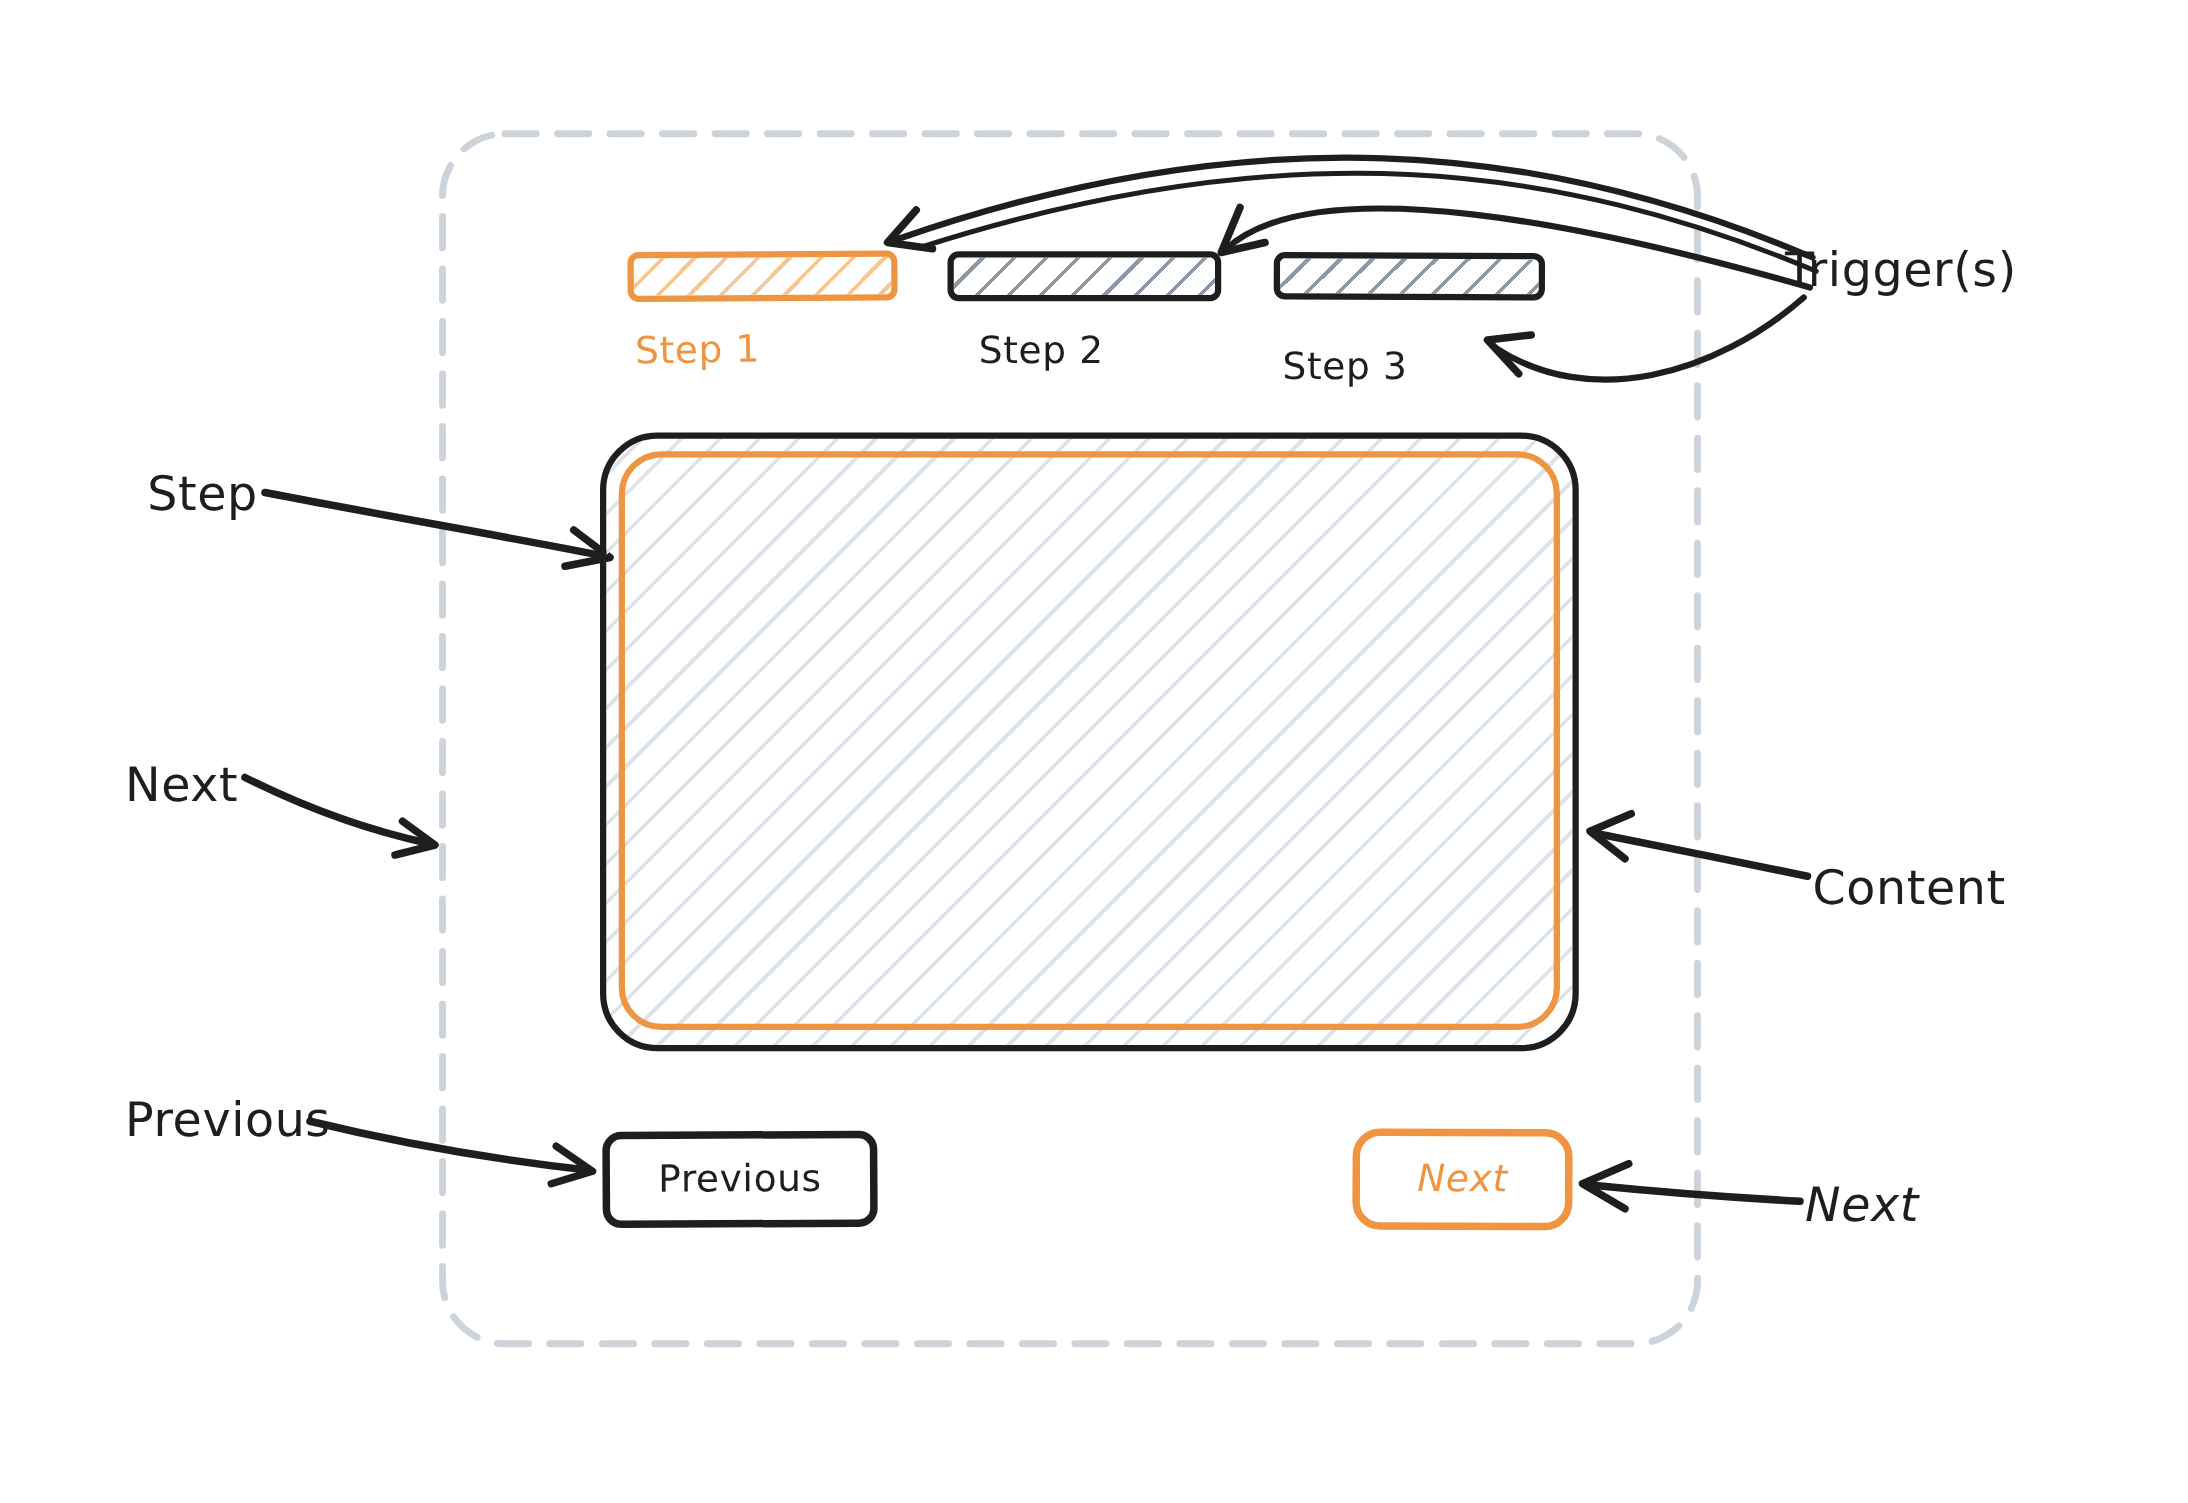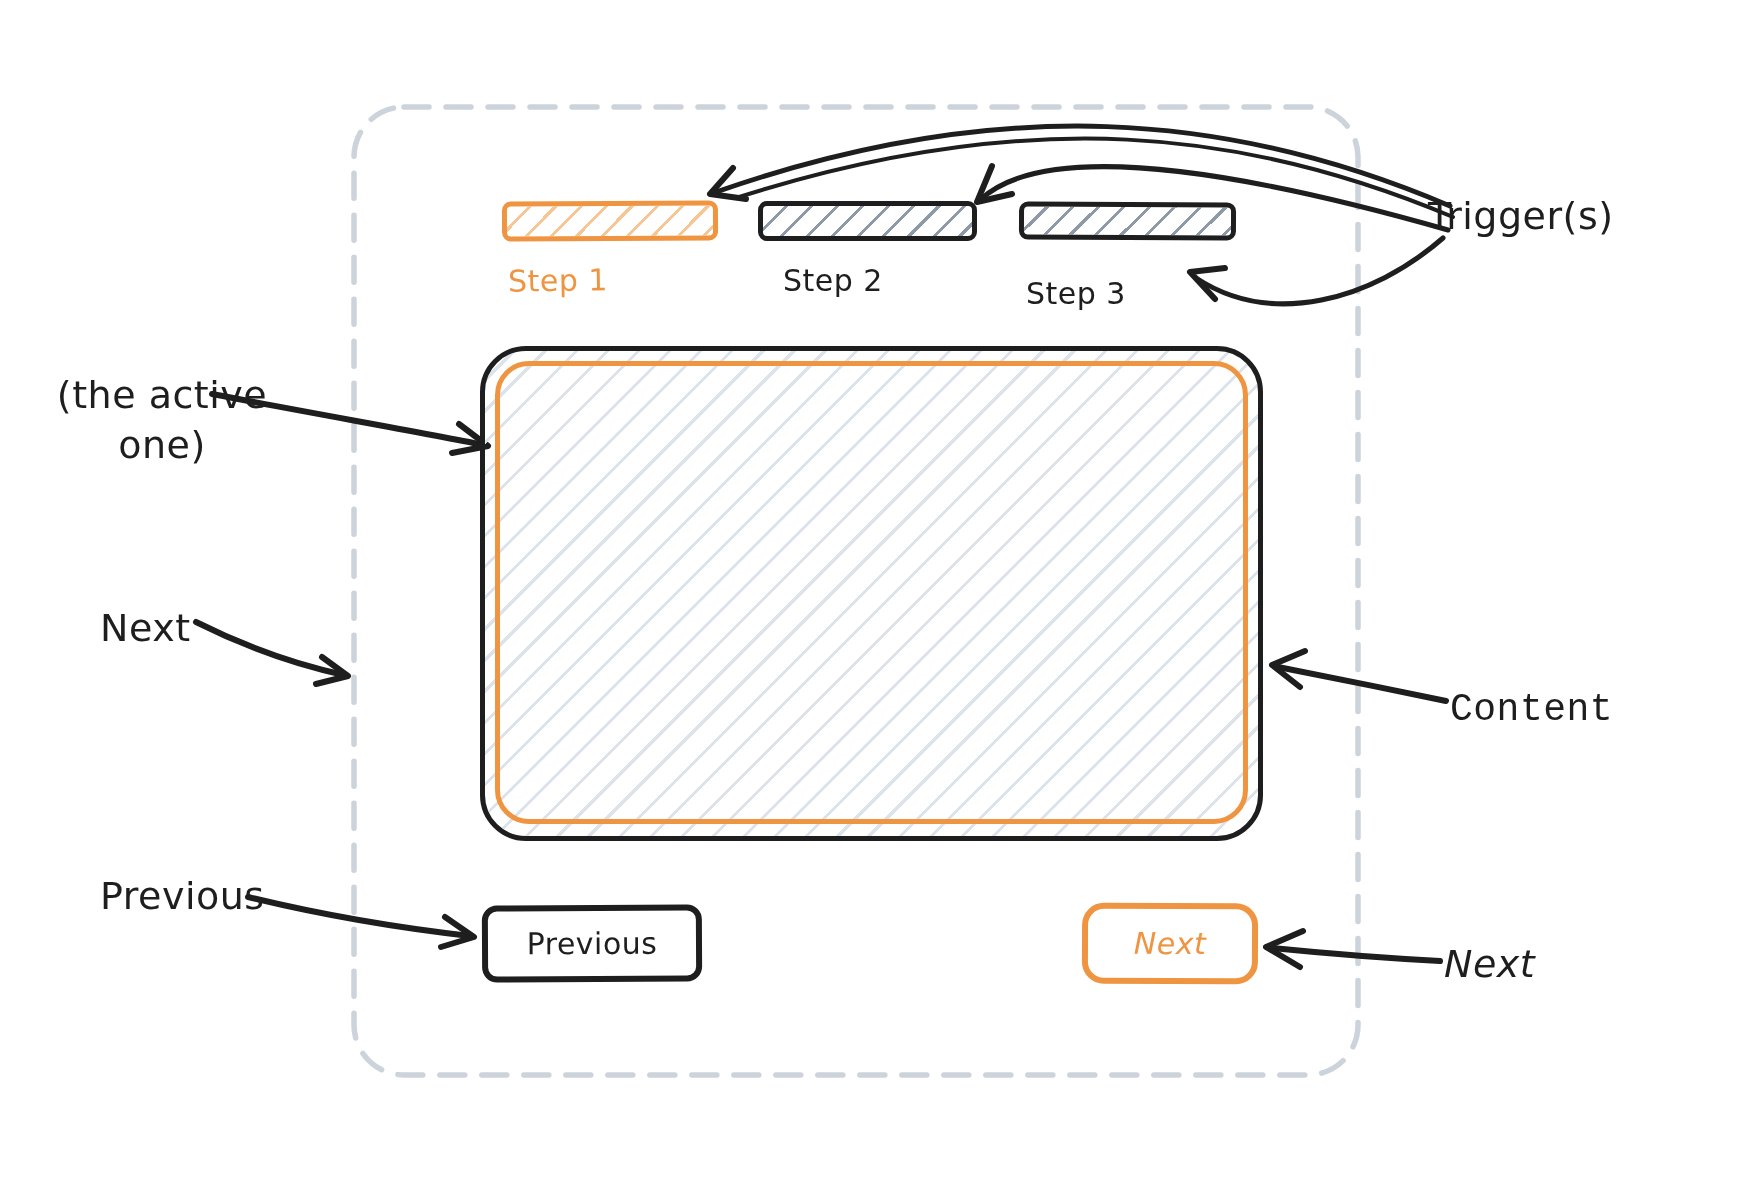--- a/index.html
+++ b/index.html
@@ -56,21 +56,21 @@
     left:1082px;top:903px;width:176px;height:81px;
     border:6px solid #ef9440;border-radius:22px;color:#ef9440;font-style:italic;
     transform:rotate(0.2deg);
   }
 
   
   .ann{position:absolute;font-size:38px;letter-spacing:0.5px;white-space:nowrap;}
   .ann-step{left:22px;top:370px;width:280px;text-align:center;line-height:1.32;white-space:normal;}
   .ann-root{left:100px;top:606px;}
   .ann-triggers{left:1428px;top:194px;}
-  .ann-content{left:1450px;top:688px;font-family:Liberation Mono, monospace;}
+  .ann-content{left:1450px;top:688px;}
   .ann-previous{left:100px;top:874px;}
   .ann-next{left:1444px;top:942px;font-style:italic;}
 </style>
 </head>
 <body>
 
 <div class="canvas">
 
   <svg class="overlay" viewBox="0 0 1750 1202">
 
@@ -120,21 +120,21 @@
   <div class="btn btn-previous">
     <span>Previous</span>
   </div>
   <div class="btn btn-next">
     <span>Next</span>
   </div>
 
   <div class="ann ann-triggers">Trigger(s)</div>
 
   <div class="ann ann-step">
-    <div>(the active one)</div>
+    <div>Step</div>
   </div>
 
   <div class="ann ann-root">Next</div>
   <div class="ann ann-content">Content</div>
   <div class="ann ann-previous">Previous</div>
   <div class="ann ann-next">Next</div>
 
 </div>
 
 </body></html>

